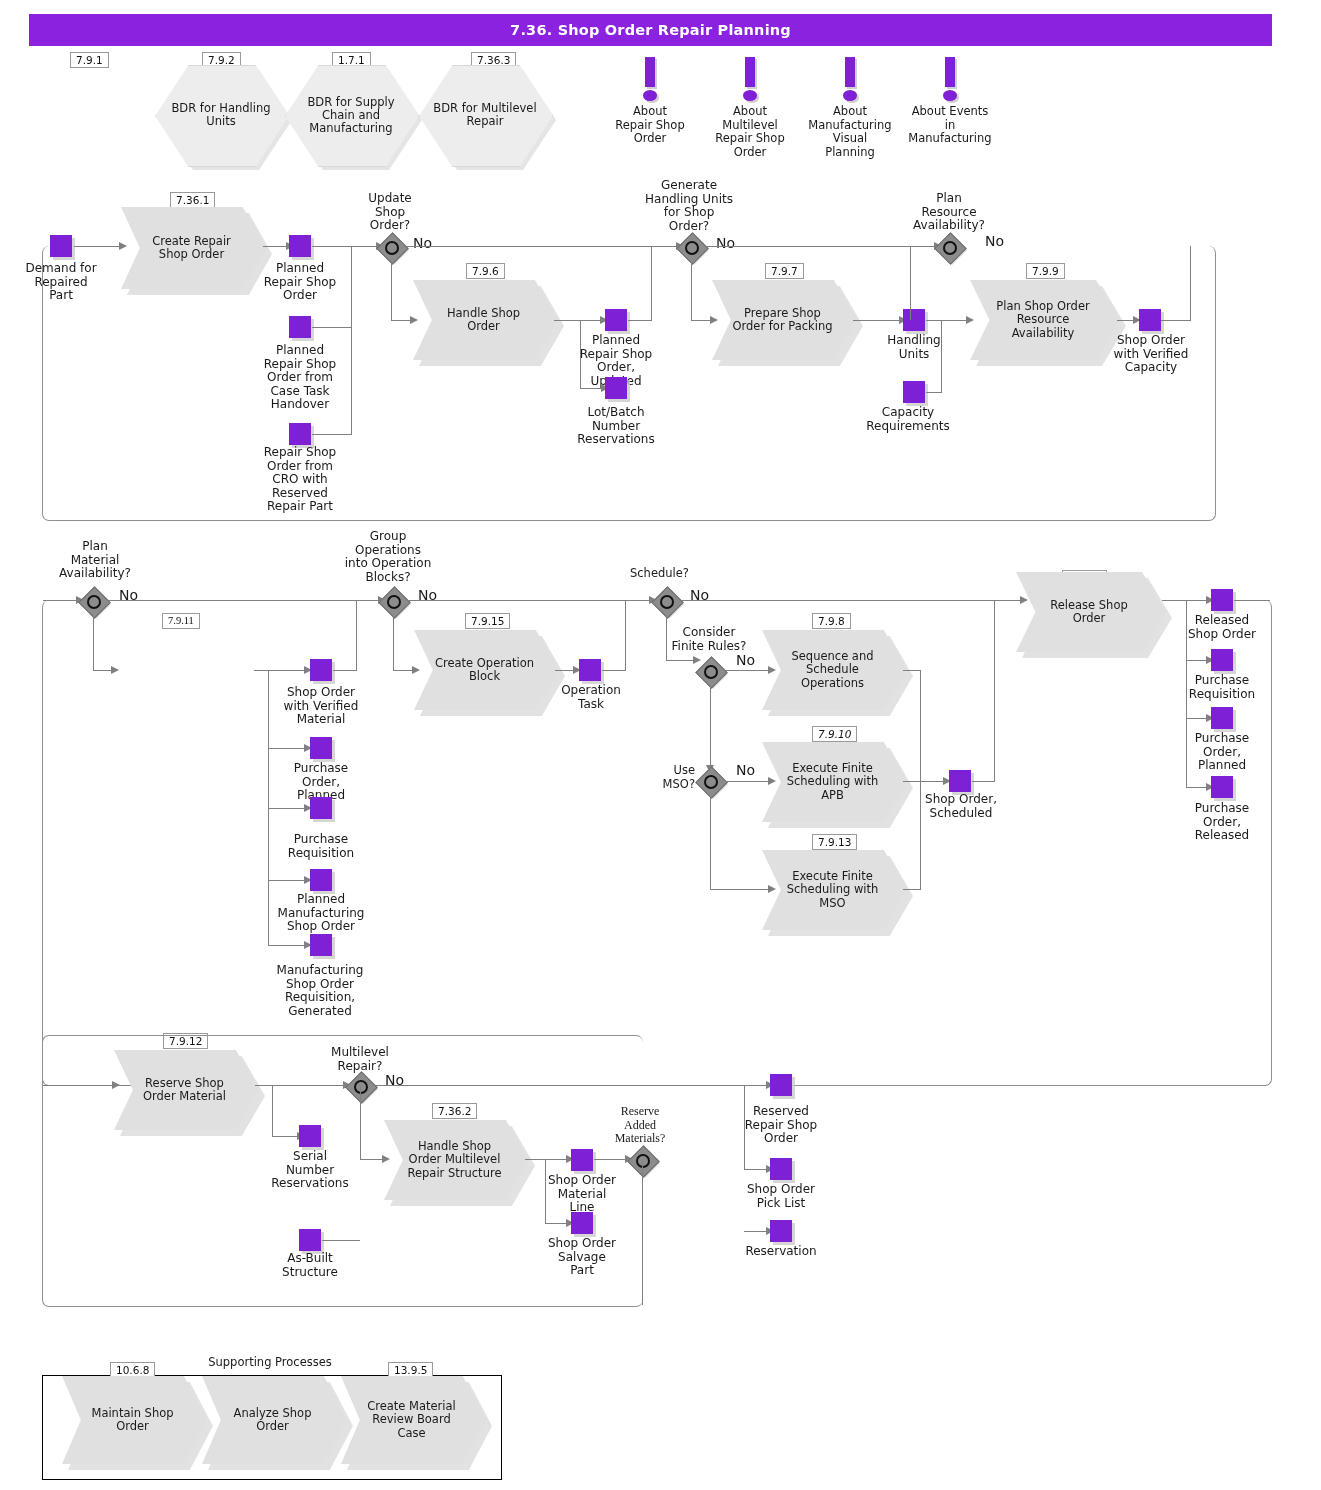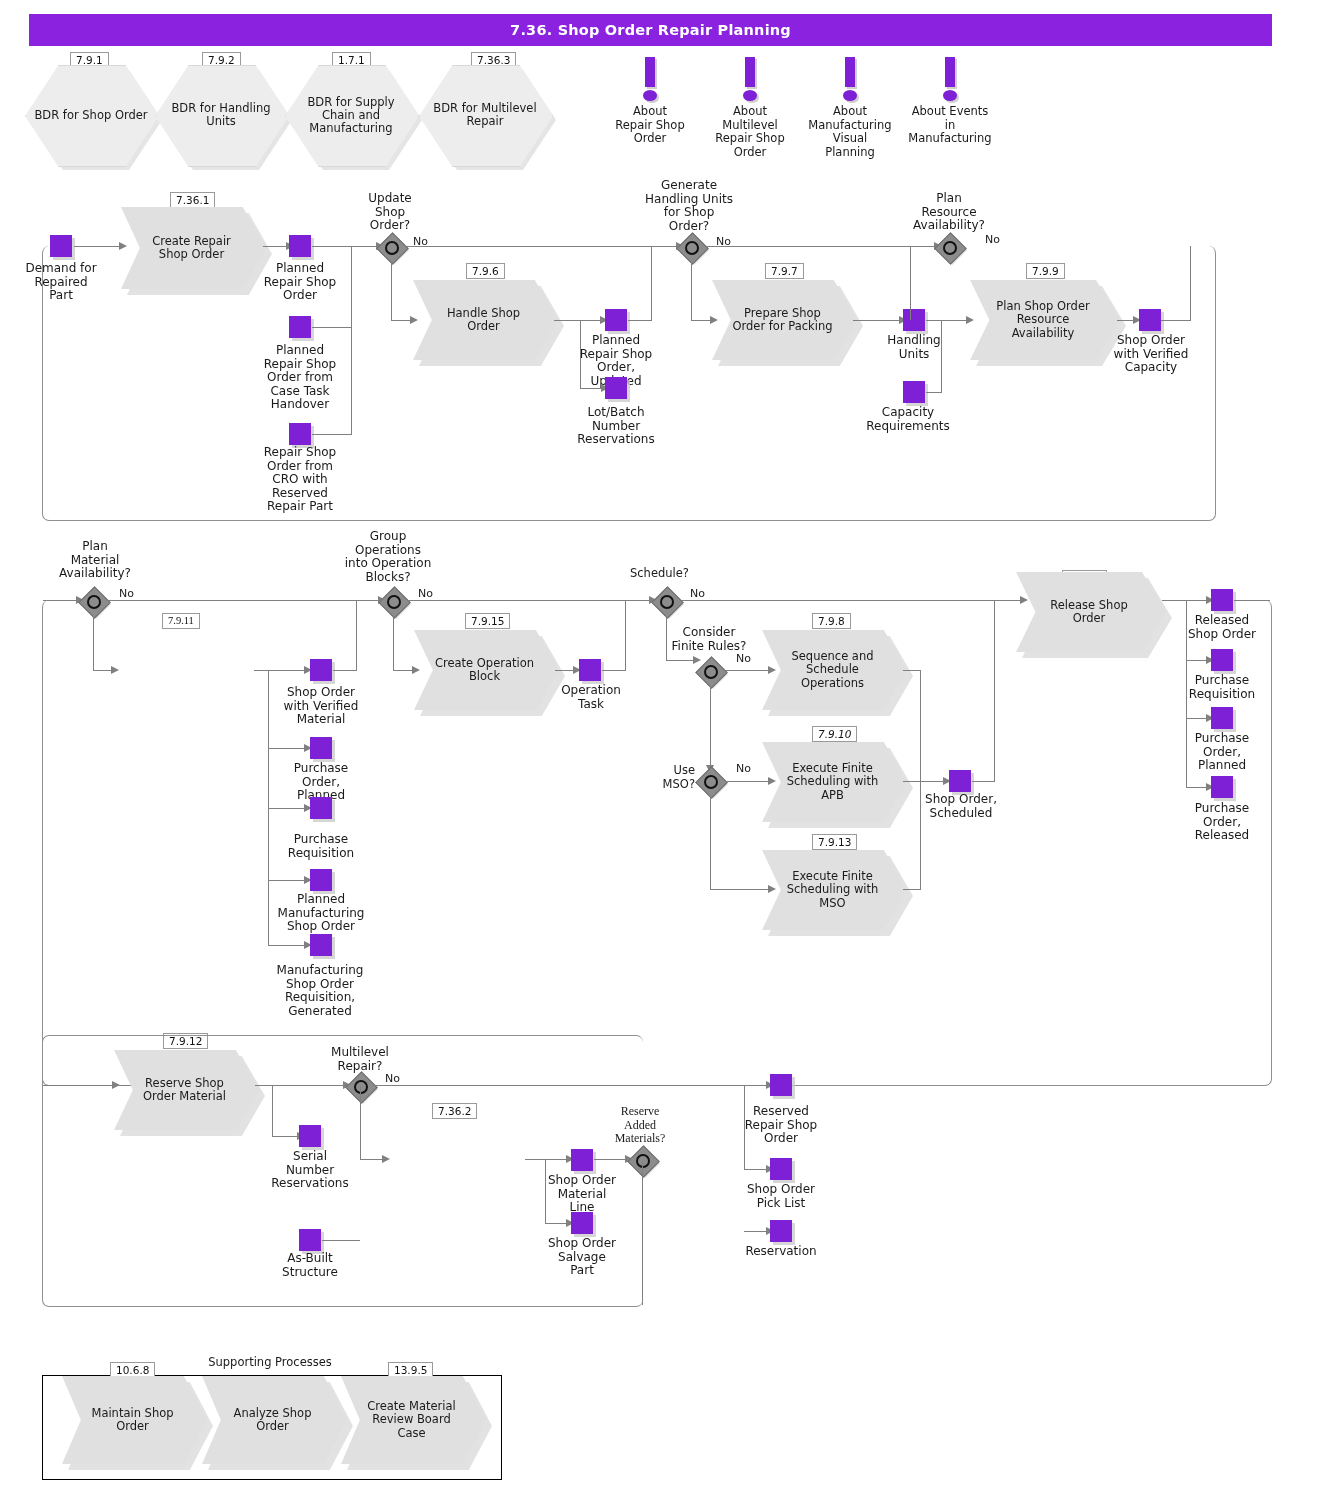--- a/index.html
+++ b/index.html
@@ -49,21 +49,21 @@
   
   .dob{position:absolute;width:22px;height:22px;}
   .dob .shadow{position:absolute;left:3px;top:3px;width:22px;height:22px;background:#c8c8c8;opacity:.75;}
   .dob .sq{position:absolute;left:0;top:0;width:22px;height:22px;background:#7D20D6;}
 
   
   .lbl{position:absolute;text-align:center;font-size:12px;color:#1a1a1a;line-height:13.5px;
      white-space:pre-line;}
   .lbl-l{position:absolute;text-align:left;font-size:11.5px;color:#1a1a1a;line-height:13.5px;white-space:pre-line;}
   .lbl-r{position:absolute;text-align:right;font-size:11.5px;color:#1a1a1a;line-height:13.5px;white-space:pre-line;}
-  .yes-no{position:absolute;font-size:11px;color:#1a1a1a;}
+  .yes-no{position:absolute;font-size:14px;color:#1a1a1a;}
 
   
   .info{position:absolute;width:110px;}
   .info .bar{position:absolute;left:50%;margin-left:-5px;top:0;width:10px;height:30px;background:#7D20D6;
      box-shadow:2px 2px 0 #cfcfcf;}
   .info .dot{position:absolute;left:50%;margin-left:-7px;top:33px;width:14px;height:11px;background:#7D20D6;
      border-radius:50%;box-shadow:2px 2px 0 #cfcfcf;}
   .info .txt{position:absolute;left:0;top:48px;width:110px;text-align:center;font-size:11.5px;
      line-height:13.5px;color:#1a1a1a;white-space:pre-line;}
 
@@ -83,25 +83,20 @@
   .panel-title{position:absolute;font-size:11.5px;color:#1a1a1a;text-align:center;}
 </style>
 </head>
 <body>
 
 <div id="canvas">
 
   <div class="titlebar">7.36. Shop Order Repair Planning</div>
 
   <div class="tag" style="left:70px;top:52px;">7.9.1</div>
-  <div class="hex" style="left:25px;top:65px;">
-    <div class="shadow"></div>
-    <div class="shp"></div>
-    <div class="txt">BDR for Shop Order</div>
-  </div>
 
   <div class="tag" style="left:202px;top:52px;">7.9.2</div>
   <div class="hex" style="left:155px;top:65px;">
     <div class="shadow"></div>
     <div class="shp"></div>
     <div class="txt">BDR for Handling
 Units</div>
   </div>
 
   <div class="tag" style="left:332px;top:52px;">1.7.1</div>
@@ -647,20 +642,27 @@
   <div class="yes-no" style="left:385px;top:1072px;">No</div>
 
   <div class="h" style="left:375px;top:1085px;width:393px;"></div>
   <div class="arw" style="left:766px;top:1080.5px;"></div>
 
   <div class="v" style="left:360px;top:1086px;height:73px;"></div>
   <div class="h" style="left:360px;top:1159px;width:25px;"></div>
   <div class="arw" style="left:382px;top:1154.5px;"></div>
 
   <div class="tag" style="left:432px;top:1103px;">7.36.2</div>
+  <div class="proc" style="left:384px;top:1120px;width:145px;height:80px;">
+    <div class="shadow"></div>
+    <div class="shp"></div>
+    <div class="txt">Handle Shop
+Order Multilevel
+Repair Structure</div>
+  </div>
 
   <div class="h" style="left:525px;top:1159px;width:45px;"></div>
   <div class="arw" style="left:566px;top:1154.5px;"></div>
 
   <div class="dob" style="left:571px;top:1149px;">
     <div class="shadow"></div>
     <div class="sq"></div>
   </div>
   <div class="lbl" style="left:532px;top:1174px;width:100px;">Shop Order
 Material

